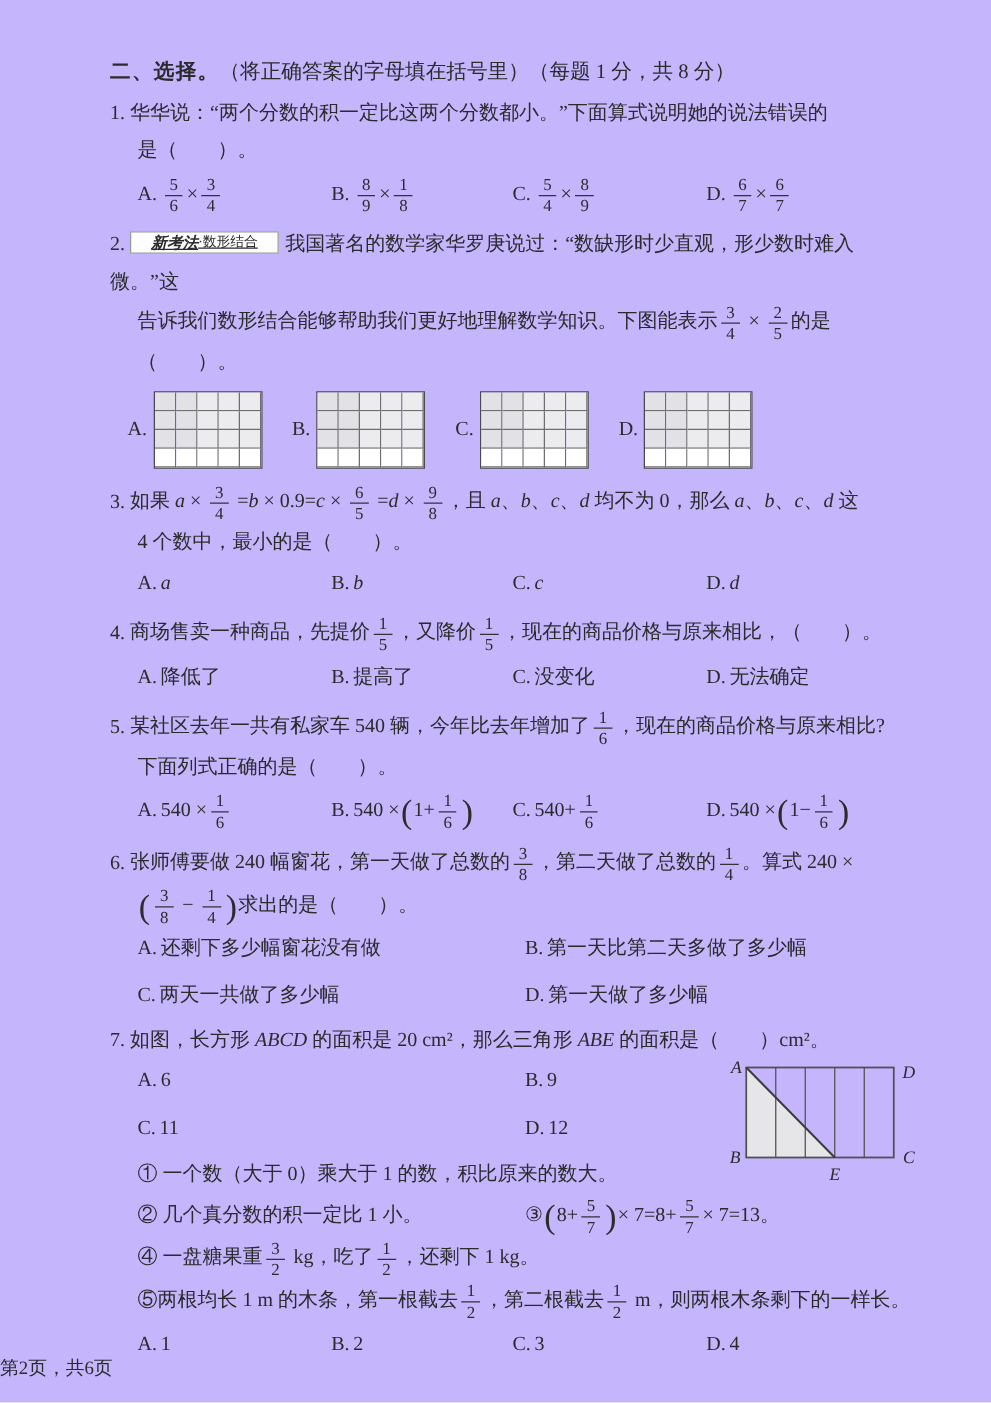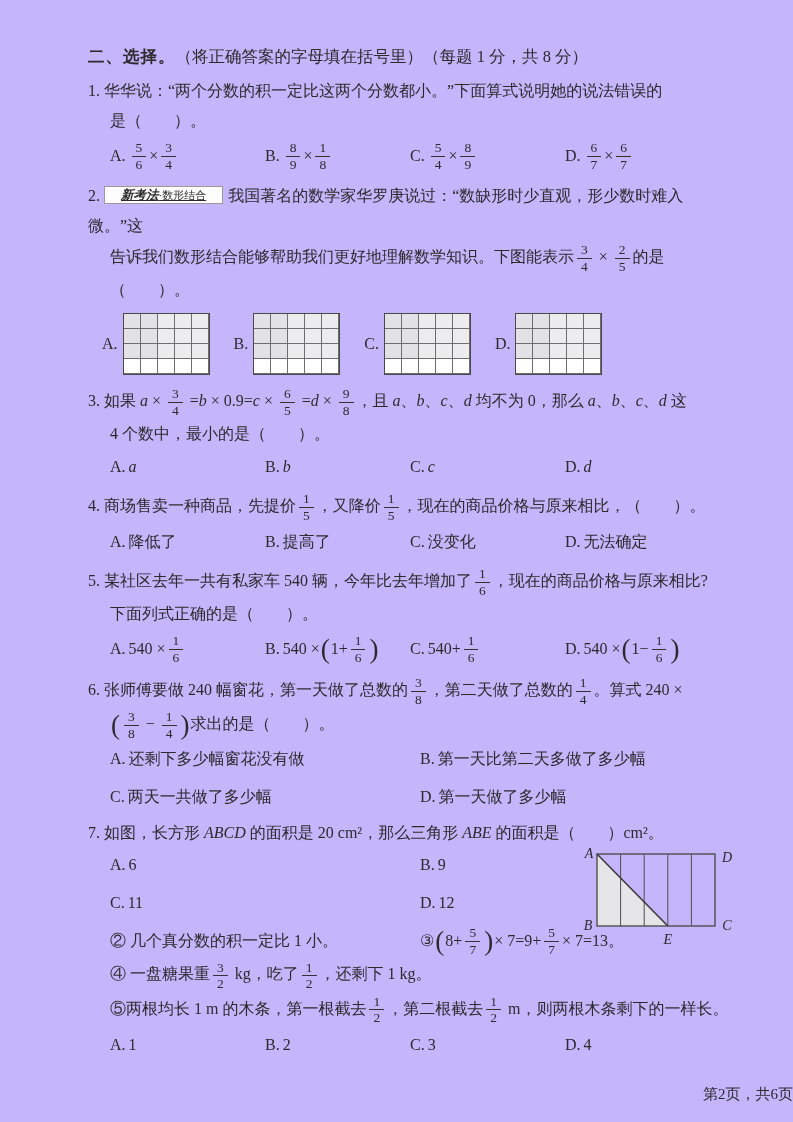--- a/index.html
+++ b/index.html
@@ -37,21 +37,21 @@
   .opt .opt-label { padding-right:3px; }
   .grids-row { display:flex; align-items:center; gap:24px; padding-left:14px; margin:8px 0 10px; }
   .grid-item { display:flex; align-items:center; gap:5px; }
   .mini-grid { display:grid; border:1.5px solid #4a4a4a; }
   .mini-grid .cell { width:17px; height:15px; border-right:1px solid #6e6e6e; border-bottom:1px solid #6e6e6e; background:#fff; }
   .mini-grid .cell.shade { background:#ececef; }
   .mini-grid .cell.dark { background:#e1e1e6; }
   .item-line { padding-left:22px; line-height:32px; min-height:32px; }
   .twocol { display:grid; grid-template-columns:310px auto; padding-left:22px; align-items:center; }
   .fig-abs { position:absolute; right:-16px; top:24px; }
-  .footer { position:absolute; bottom:18px; left:0; width:100%; text-align:right; font-size:15px; color:#2b2b2b; }
+  .footer { position:absolute; bottom:18px; left:0; width:100%; text-align:left; font-size:15px; color:#2b2b2b; }
 </style>
 </head>
 <body>
 
 <div class="page">
   <div class="content">
     <div class="sec-header">
       <span class="sec-title">二、</span><span class="sec-title">选择。</span><span class="sec-note">（将正确答案的字母填在括号里）（每题 1 分，共 8 分）</span>
     </div>
     <div id="questions">
@@ -392,34 +392,35 @@
               <line x1="116.4" y1="12" x2="116.4" y2="84" stroke="#4f4f4f" stroke-width="1"></line>
               <line x1="22" y1="12" x2="92.8" y2="84" stroke="#3c3c3c" stroke-width="1.6"></line>
               <text x="14" y="16" text-anchor="middle" font-style="italic" font-size="14" font-family="&quot;Liberation Serif&quot;,&quot;DejaVu Serif&quot;,serif" fill="#2b2b2b">A</text>
               <text x="152" y="20" text-anchor="middle" font-style="italic" font-size="14" font-family="&quot;Liberation Serif&quot;,&quot;DejaVu Serif&quot;,serif" fill="#2b2b2b">D</text>
               <text x="13" y="88" text-anchor="middle" font-style="italic" font-size="14" font-family="&quot;Liberation Serif&quot;,&quot;DejaVu Serif&quot;,serif" fill="#2b2b2b">B</text>
               <text x="152" y="88" text-anchor="middle" font-style="italic" font-size="14" font-family="&quot;Liberation Serif&quot;,&quot;DejaVu Serif&quot;,serif" fill="#2b2b2b">C</text>
               <text x="92.8" y="102" text-anchor="middle" font-style="italic" font-size="14" font-family="&quot;Liberation Serif&quot;,&quot;DejaVu Serif&quot;,serif" fill="#2b2b2b">E</text>
             </svg></div>
         </div>
         <div class="question">
+          <div class="item-line"><span>① 一个数（大于 0）乘大于 1 的数，积比原来的数大。</span></div>
           <div class="twocol">
             <div class="opt">
               <span>② 几个真分数的积一定比 1 小。</span>
             </div>
             <div class="opt">
               <span>③</span>
               <span class="bigp">(</span>
               <span>8+</span>
               <span class="frac">
                 <span class="num">5</span>
                 <span class="den">7</span>
               </span>
               <span class="bigp">)</span>
-              <span> × 7=9+</span>
+              <span> × 7=8+</span>
               <span class="frac">
                 <span class="num">5</span>
                 <span class="den">7</span>
               </span>
               <span> × 7=13。</span>
             </div>
           </div>
           <div class="item-line"><span>④ 一盘糖果重</span><span class="frac">
               <span class="num">3</span>
               <span class="den">2</span>

